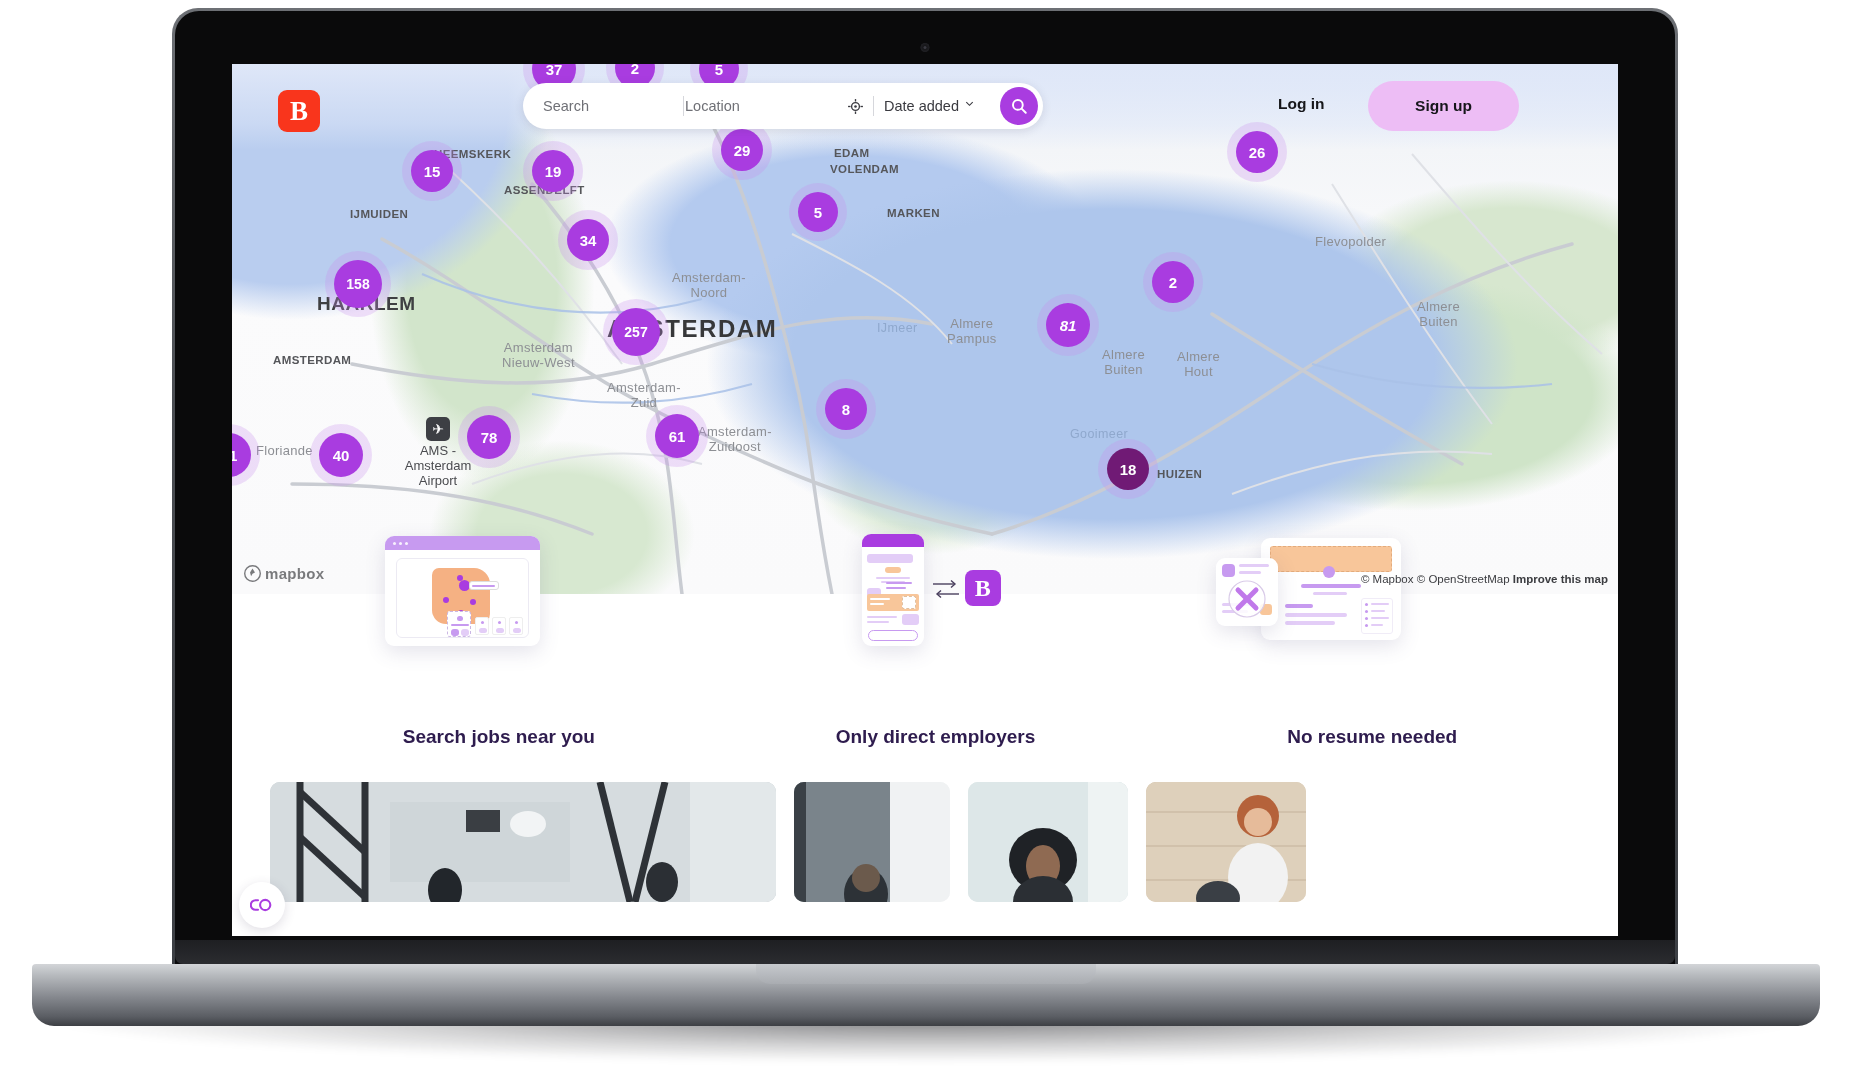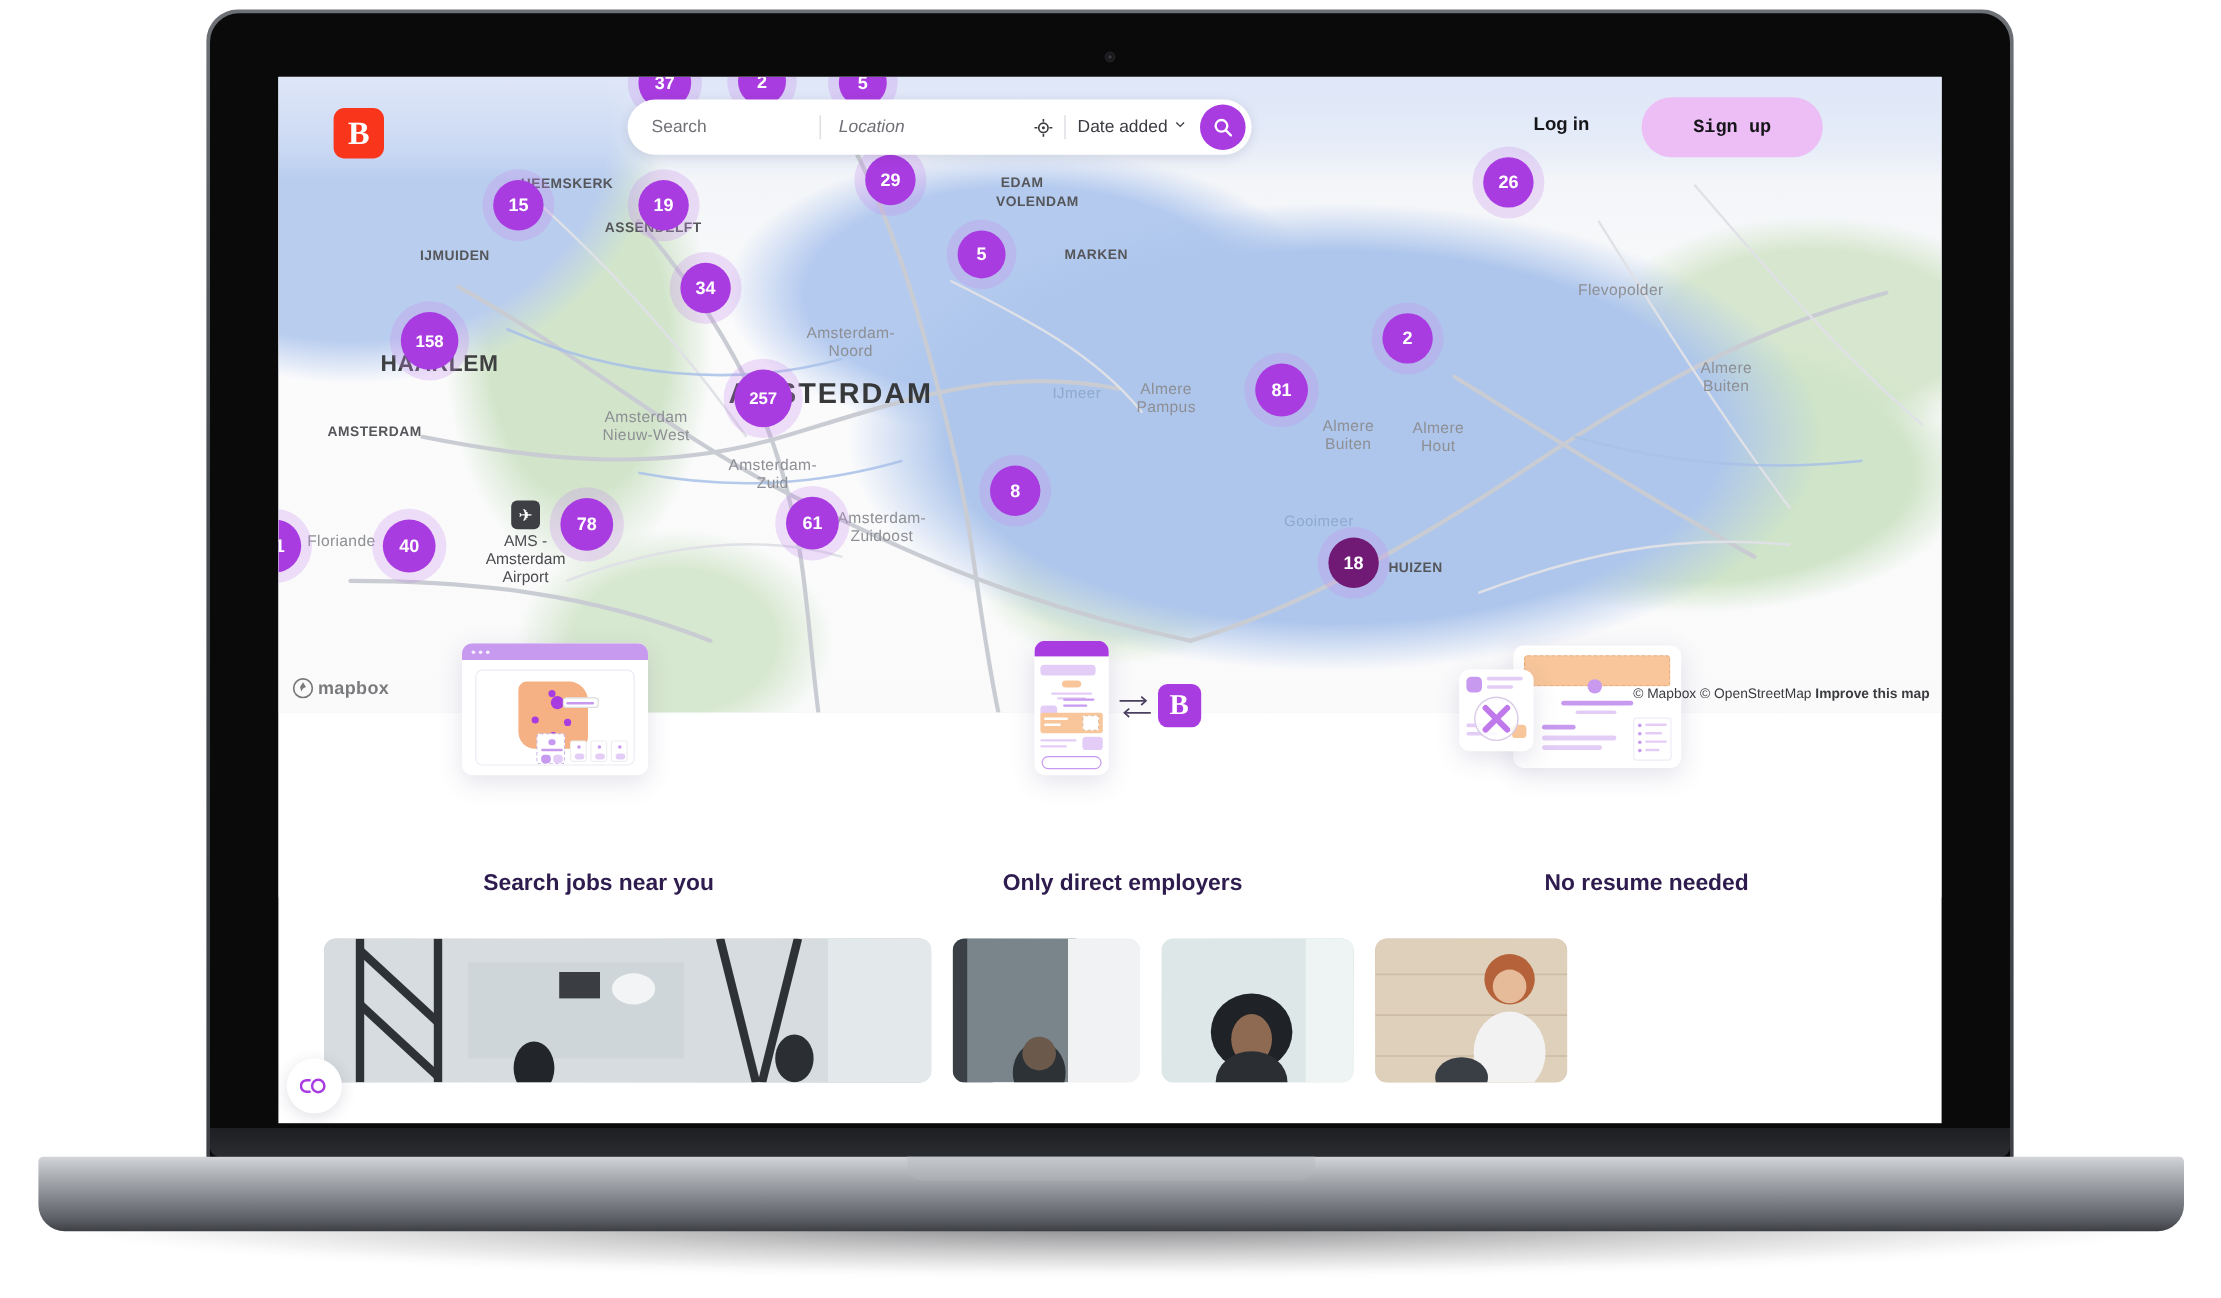--- a/index.html
+++ b/index.html
@@ -182,21 +182,21 @@
     display:flex; align-items:center; justify-content:center;
   }
   .nav-login {
     position:absolute; left:1046px; top:31px;
     font-size:15.5px; font-weight:700; color:#16161a; cursor:pointer;
   }
   .nav-signup {
     position:absolute; left:1136px; top:17px;
     width:151px; height:50px; border-radius:26px;
     background:#edbdf5; border:none; cursor:pointer;
-    font-family:Liberation Mono, monospace;
+    font-family:Liberation Sans, sans-serif;
     font-size:15.5px; font-weight:700; color:#16161a;
   }
 
   .mapbox-logo {
     position:absolute; left:12px; bottom:12px;
     display:flex; align-items:center; gap:4px;
     opacity:.62; z-index:20;
   }
   .mb-word { font-size:15px; font-weight:700; color:#2b2c30; letter-spacing:.3px;
              font-family:"Liberation Sans", sans-serif; }
@@ -344,21 +344,21 @@
           <div class="marker" style="left: 403px; top: 4px; width: 40px; height: 40px; font-size: 15px; background: rgb(169, 60, 224);">2</div>
           <div class="marker" style="left: 487px; top: 5px; width: 40px; height: 40px; font-size: 15px; background: rgb(169, 60, 224);">5</div>
           <div class="marker" style="left: 200px; top: 107px; width: 42px; height: 42px; font-size: 15px; background: rgb(169, 60, 224);">15</div>
           <div class="marker" style="left: 321px; top: 107px; width: 42px; height: 42px; font-size: 15px; background: rgb(169, 60, 224);">19</div>
           <div class="marker" style="left: 510px; top: 86px; width: 42px; height: 42px; font-size: 15px; background: rgb(169, 60, 224);">29</div>
           <div class="marker" style="left: 1025px; top: 88px; width: 42px; height: 42px; font-size: 15px; background: rgb(169, 60, 224);">26</div>
           <div class="marker" style="left: 586px; top: 148px; width: 40px; height: 40px; font-size: 15px; background: rgb(169, 60, 224);">5</div>
           <div class="marker" style="left: 356px; top: 176px; width: 42px; height: 42px; font-size: 15px; background: rgb(169, 60, 224);">34</div>
           <div class="marker" style="left: 126px; top: 220px; width: 48px; height: 48px; font-size: 14px; background: rgb(169, 60, 224);">158</div>
           <div class="marker" style="left: 941px; top: 218px; width: 42px; height: 42px; font-size: 15px; background: rgb(169, 60, 224);">2</div>
-          <div class="marker" style="left: 836px; top: 261px; width: 44px; height: 44px; font-size: 15px; background: rgb(169, 60, 224);">81</div>
+          <div class="marker" style="left: 836px; top: 261px; width: 44px; height: 44px; font-size: 15px; background: rgb(169, 60, 224); font-style: italic;">81</div>
           <div class="marker" style="left: 404px; top: 268px; width: 48px; height: 48px; font-size: 14px; background: rgb(169, 60, 224);">257</div>
           <div class="marker" style="left: 614px; top: 345px; width: 42px; height: 42px; font-size: 15px; background: rgb(169, 60, 224);">8</div>
           <div class="marker" style="left: 257px; top: 373px; width: 44px; height: 44px; font-size: 15px; background: rgb(169, 60, 224);">78</div>
           <div class="marker" style="left: 445px; top: 372px; width: 44px; height: 44px; font-size: 15px; background: rgb(169, 60, 224);">61</div>
           <div class="marker" style="left: 109px; top: 391px; width: 44px; height: 44px; font-size: 15px; background: rgb(169, 60, 224);">40</div>
           <div class="marker" style="left: -3px; top: 391px; width: 44px; height: 44px; font-size: 15px; background: rgb(169, 60, 224);">31</div>
           <div class="marker" style="left: 896px; top: 405px; width: 42px; height: 42px; font-size: 15px; background: #701a75;">18</div>
         </div>
 
       <div class="mapbox-logo">
@@ -373,21 +373,21 @@
         <span>© Mapbox © OpenStreetMap</span>
         <b>Improve this map</b>
       </div>
 
       <div class="site-header">
         <div class="logo-mark">B</div>
 
         <div class="searchbar">
           <input id="sb-search" class="sb-field" type="text" placeholder="Search" style="">
           <div class="sb-div"></div>
-          <input id="sb-location" class="sb-field" type="text" style="margin-left: 15px; font-style: italic;" placeholder="Location">
+          <input id="sb-location" class="sb-field" type="text" style="margin-left: 1px;" placeholder="Location">
           <div class="sb-crosshair">
             <svg width="17" height="17" viewBox="0 0 24 24" fill="none" stroke="#3a3a40" stroke-width="1.9">
               <circle cx="12" cy="12" r="5.5"></circle>
                 <circle cx="12" cy="12" r="1.8" fill="#3a3a40" stroke="none"></circle>
               <line x1="12" y1="1.5" x2="12" y2="5"></line>
                 <line x1="12" y1="19" x2="12" y2="22.5"></line>
               <line x1="1.5" y1="12" x2="5" y2="12"></line>
                 <line x1="19" y1="12" x2="22.5" y2="12"></line>
             </svg>
           </div>

